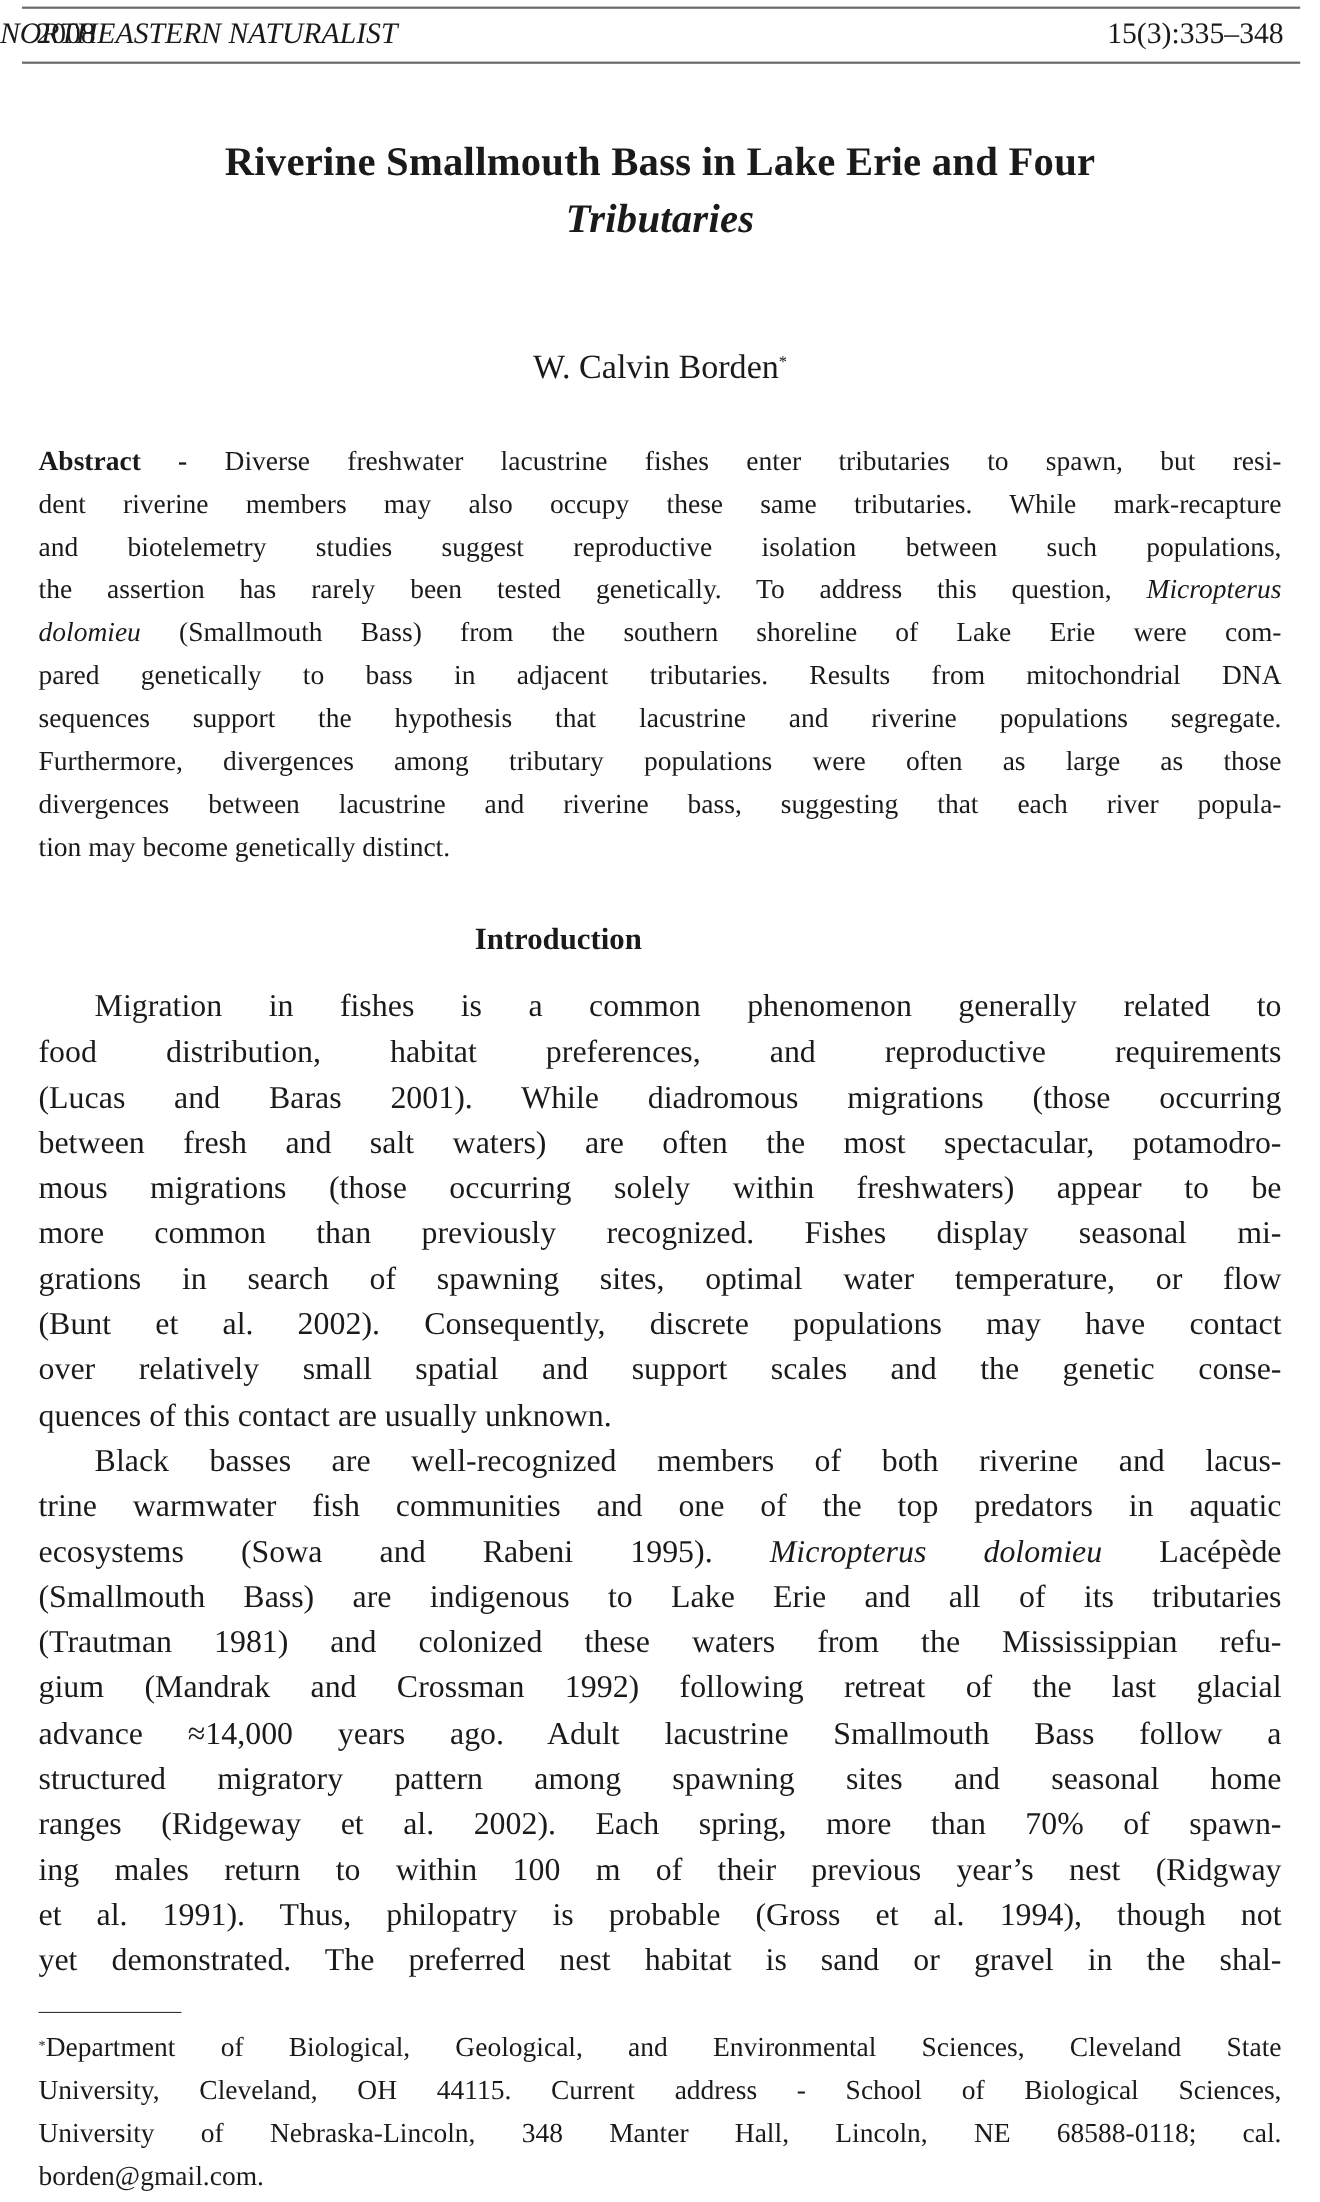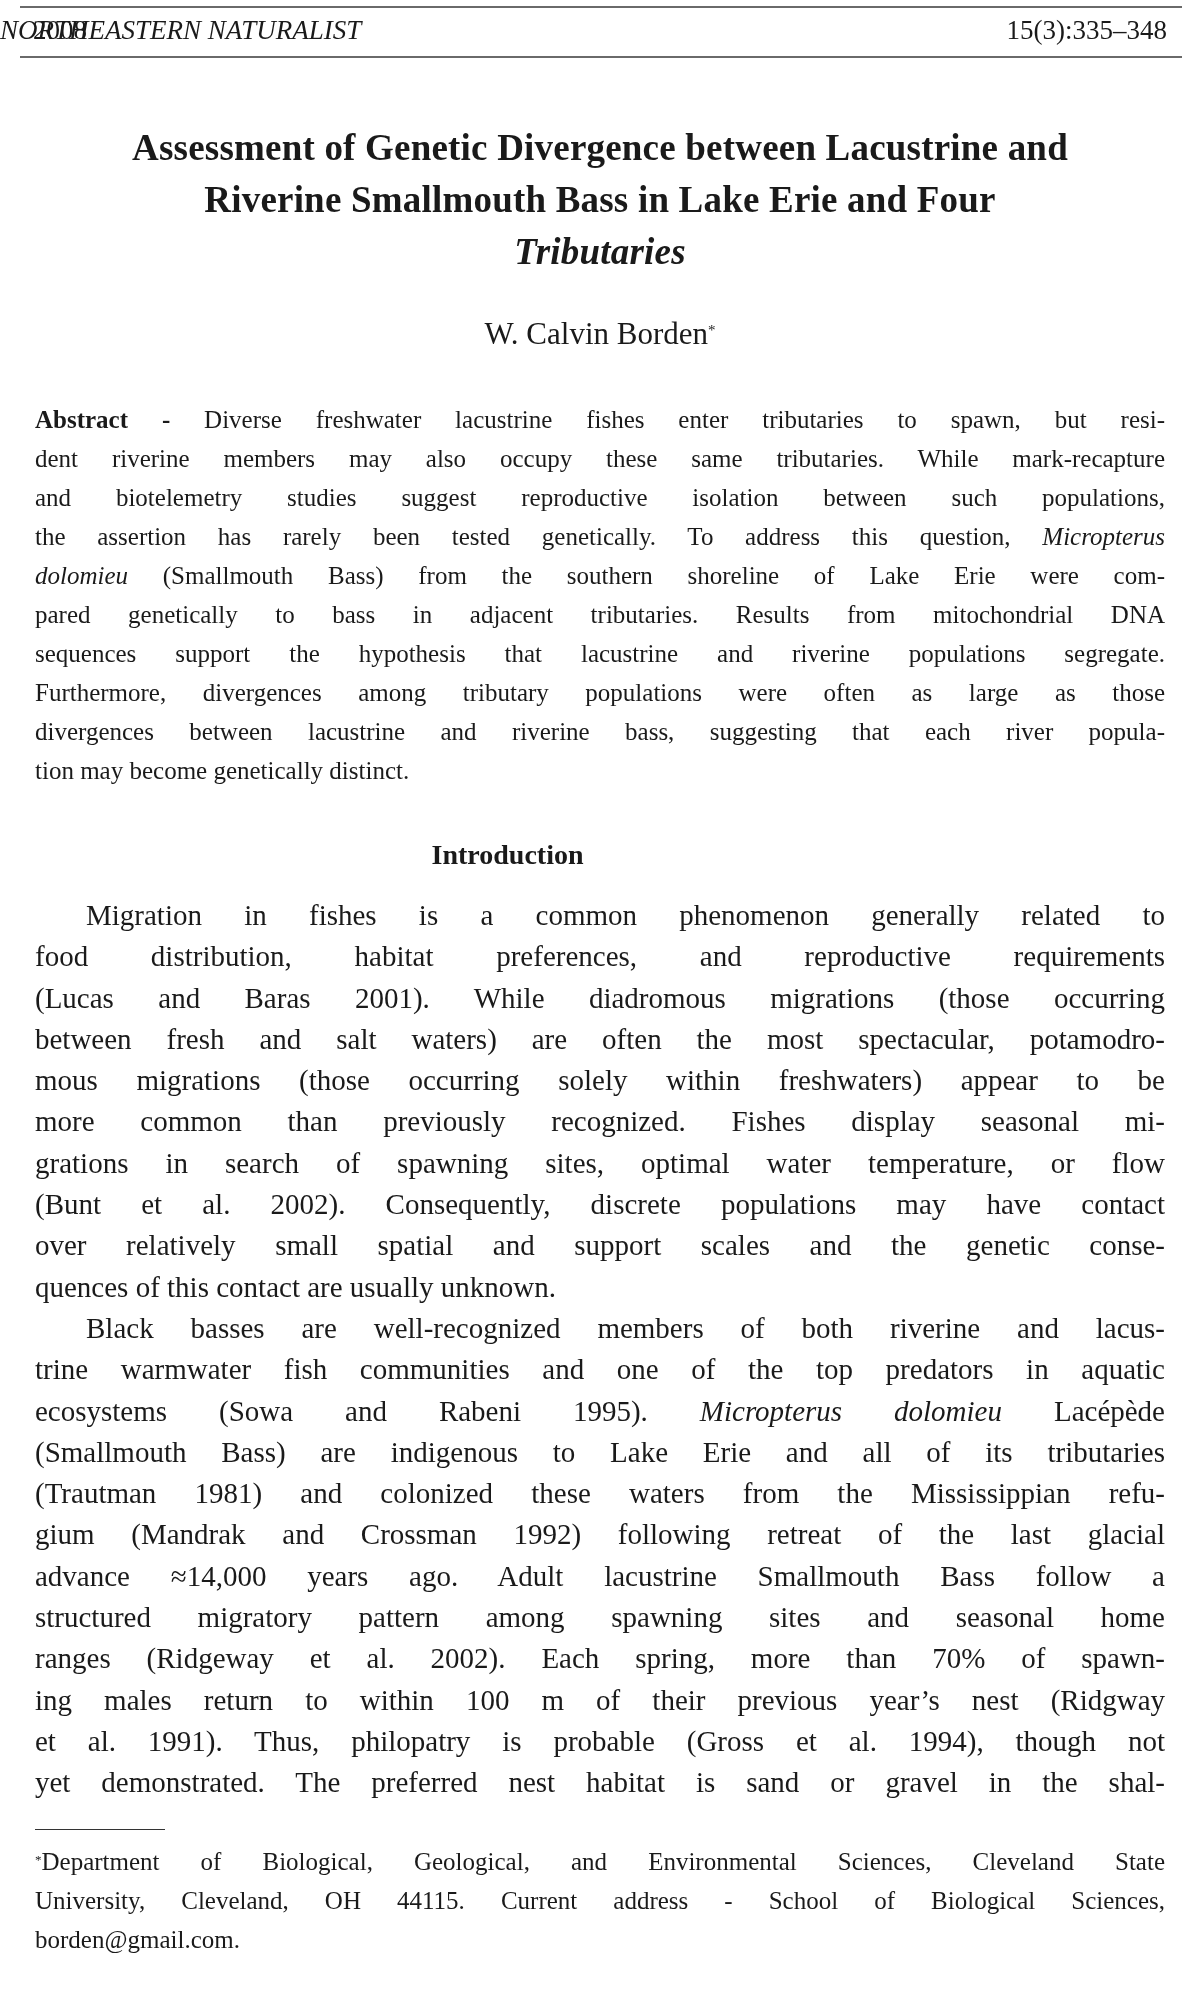--- a/index.html
+++ b/index.html
@@ -70,21 +70,20 @@
 
   <div class="rule" style="top:6px;"></div>
   <div class="running-head">
     <span class="rh-year">2008</span>
     <span class="rh-journal">NORTHEASTERN NATURALIST</span>
     <span class="rh-pages">15(3):335–348</span>
   </div>
   <div class="rule" style="top:56px;"></div>
 
   <h1 class="title" style="margin:0;">
-    <span class="line last" style="text-align:center;text-align-last:center;">Assessment of Genetic Divergence between Lacustrine and</span>
     <span class="line last" style="text-align:center;text-align-last:center;">Riverine Smallmouth Bass in Lake Erie and Four</span>
     <span class="line last" style="text-align:center;text-align-last:center;font-style:italic;">Tributaries</span>
   </h1>
 
   <div class="author">
     <span>W. Calvin Borden</span><sup>*</sup>
   </div>
 
   <div class="abstract" id="abstract">
       <span class="line"><span class="lbl">Abstract -</span> Diverse freshwater lacustrine fishes enter tributaries to spawn, but resi-</span>
@@ -123,16 +122,17 @@
       <span class="line">ranges (Ridgeway et al. 2002). Each spring, more than 70% of spawn-</span>
       <span class="line">ing males return to within 100 m of their previous year’s nest (Ridgway</span>
       <span class="line">et al. 1991). Thus, philopatry is probable (Gross et al. 1994), though not</span>
       <span class="line">yet demonstrated. The preferred nest habitat is sand or gravel in the shal-</span>
     </div>
 
   <div class="fn-rule"></div>
   <div class="footnote" id="footnote">
       <span class="line"><sup>*</sup>Department of Biological, Geological, and Environmental Sciences, Cleveland State</span>
       <span class="line">University, Cleveland, OH 44115. Current address - School of Biological Sciences,</span>
+      <span class="line">University of Nebraska-Lincoln, 348 Manter Hall, Lincoln, NE 68588-0118; cal.</span>
       <span class="line last"><span>borden@gmail.com.</span></span>
     </div>
 
 </div>
 
 </body></html>

